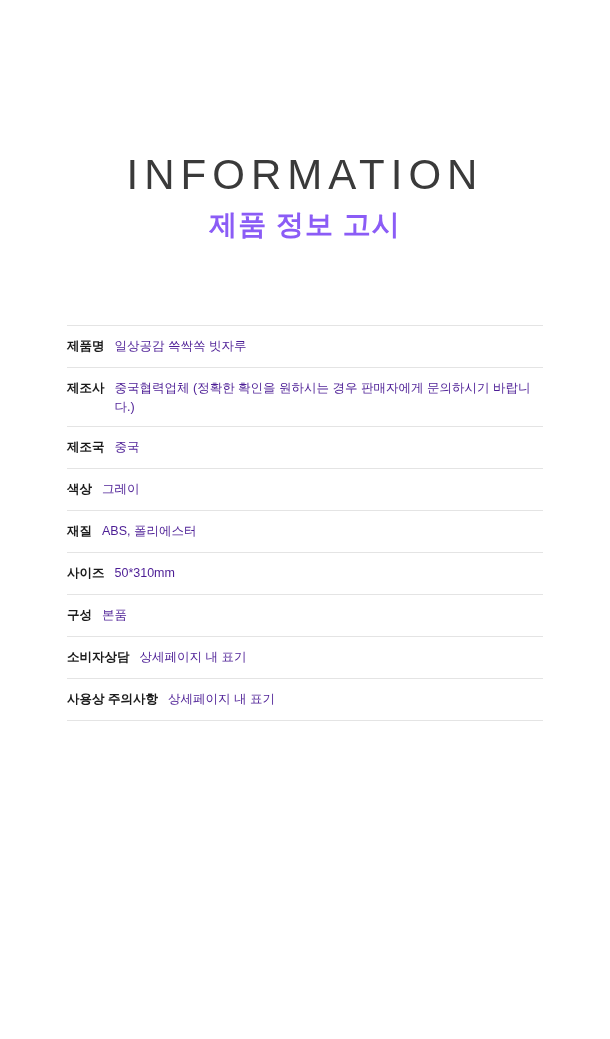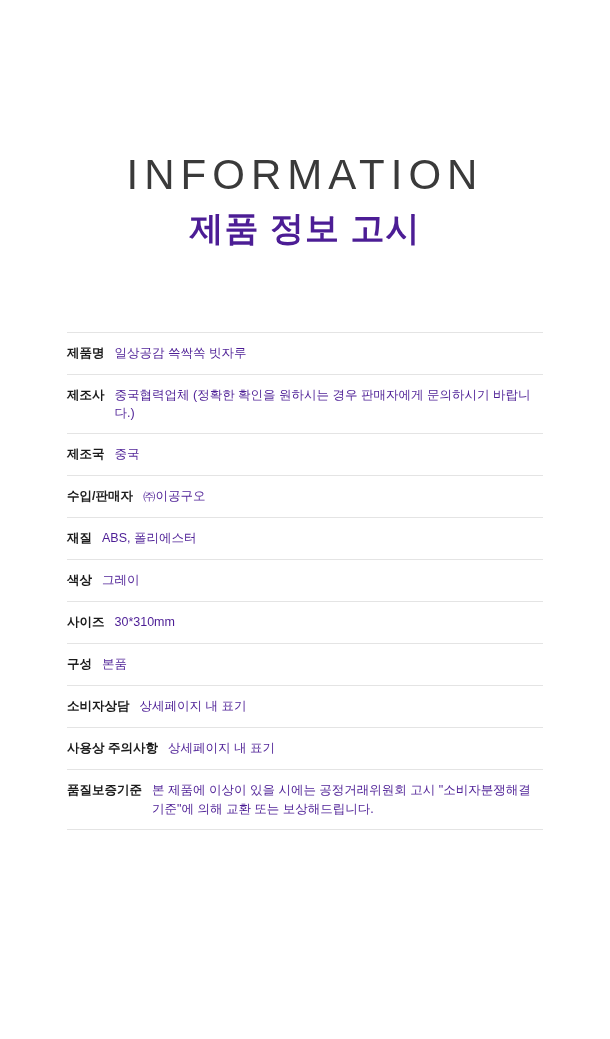--- a/index.html
+++ b/index.html
@@ -25,23 +25,23 @@
     padding-top: 152px;
   }
   .header .title-en {
     font-size: 42px;
     letter-spacing: 6px;
     color: #3a3a3a;
     font-weight: 300;
     line-height: 1.1;
   }
   .header .title-ko {
-    font-size: 34px;
+    font-size: 28px;
     font-weight: 700;
-    color: #4c1d95;
+    color: #8b5cf6;
     letter-spacing: 1px;
     margin-top: 12px;
     line-height: 1.1;
   }
   .info-table {
     margin: 0 auto;
     margin-top: 84px;
     width: 476px;
   }
   .row {
@@ -94,55 +94,47 @@
     <div class="row wide">
       <div class="label">제조사</div>
       <div class="value">중국협력업체 (정확한 확인을 원하시는 경우 판매자에게 문의하시기 바랍니다.)</div>
     </div>
 
     <div class="row">
       <div class="label">제조국</div>
       <div class="value">중국</div>
     </div>
 
+
     <div class="row">
-      <div class="label">수입/판매자</div>
-      <div class="value">㈜이공구오</div>
+      <div class="label">색상</div>
+      <div class="value">그레이</div>
     </div>
 
     <div class="row">
       <div class="label">재질</div>
       <div class="value">ABS, 폴리에스터</div>
     </div>
 
     <div class="row">
-      <div class="label">색상</div>
-      <div class="value">그레이</div>
-    </div>
-
-    <div class="row">
       <div class="label">사이즈</div>
-      <div class="value">30*310mm</div>
+      <div class="value">50*310mm</div>
     </div>
 
     <div class="row">
       <div class="label">구성</div>
       <div class="value">본품</div>
     </div>
 
     <div class="row">
       <div class="label">소비자상담</div>
       <div class="value">상세페이지 내 표기</div>
     </div>
 
     <div class="row">
       <div class="label">사용상 주의사항</div>
       <div class="value">상세페이지 내 표기</div>
     </div>
 
-    <div class="row wide">
-      <div class="label">품질보증기준</div>
-      <div class="value">본 제품에 이상이 있을 시에는 공정거래위원회 고시 "소비자분쟁해결기준"에 의해 교환 또는 보상해드립니다.</div>
-    </div>
 
 
   </div>
 </div>
 
 </body></html>

